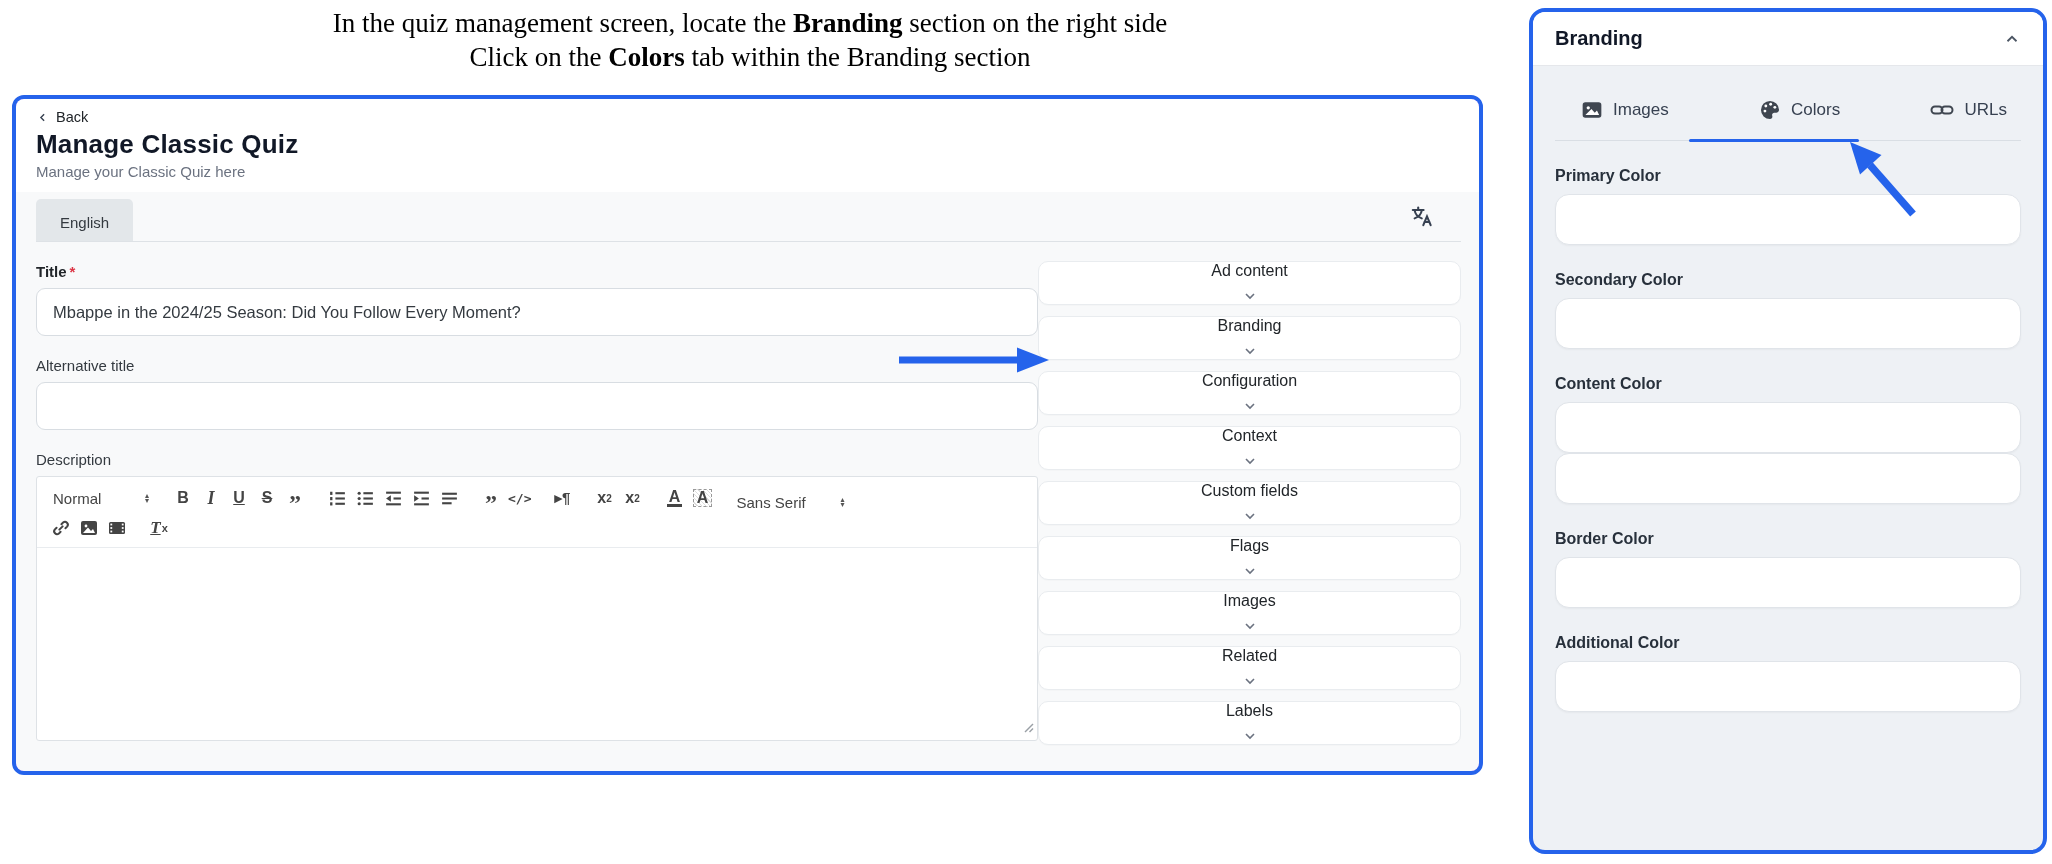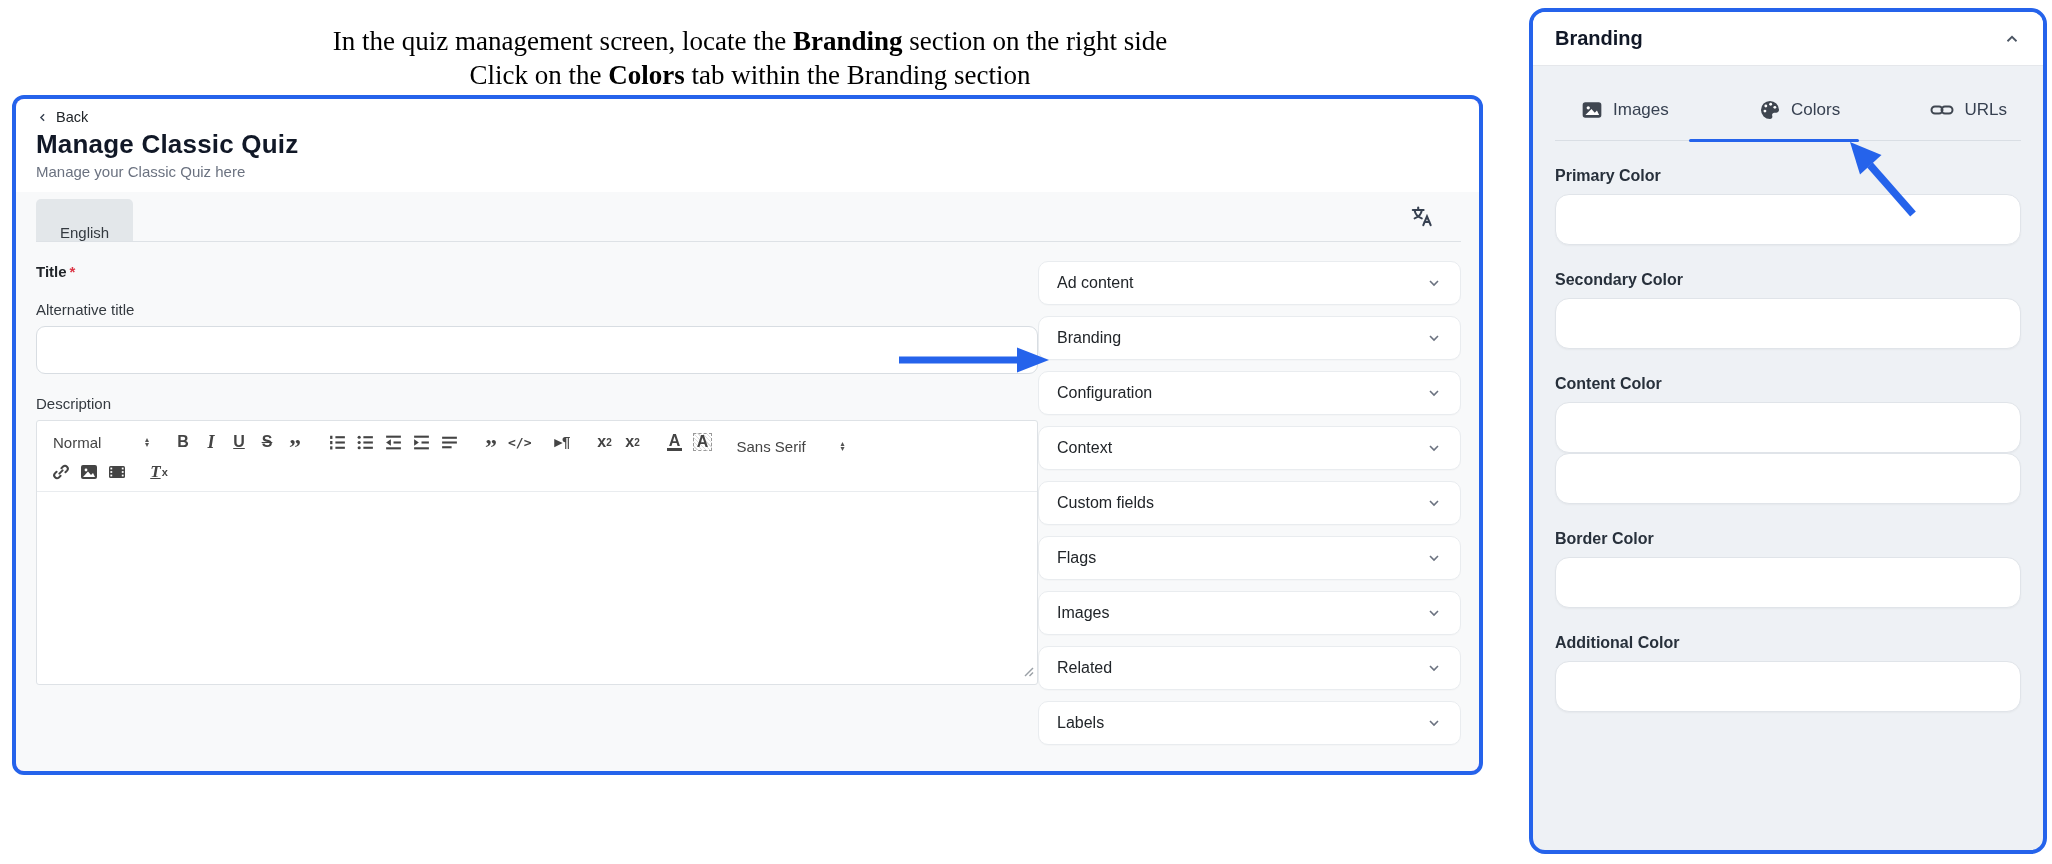--- a/index.html
+++ b/index.html
@@ -1,35 +1,35 @@
 <!DOCTYPE html>
 <html style="--accent: #2563eb; --required: #dc3545;"><head>
 <meta charset="utf-8">
 <style>
   * { margin:0; padding:0; box-sizing:border-box; }
   html,body { width:2052px; height:864px; background:#ffffff; font-family:"Liberation Sans", sans-serif; position:relative; overflow:hidden; }
 
   
-  .instructions { position:absolute; left:170px; top:24px; width:1160px; text-align:center;
+  .instructions { position:absolute; left:170px; top:6px; width:1160px; text-align:center;
     font-family:"Liberation Serif", serif; font-size:27px; line-height:34px; color:#000; }
   .instructions b { font-weight:700; }
 
   
   .quiz-panel { position:absolute; left:12px; top:95px; width:1471px; height:680px;
     border:4px solid var(--accent); border-radius:12px; background:#8b5cf6; overflow:hidden;
     display:flex; flex-direction:column; }
   .qp-header { padding:10px 20px 12px; background:#fff; }
   .back-row { display:flex; align-items:center; gap:7px; font-size:14.5px; color:#212529; cursor:pointer; width:max-content; }
   .qp-title { font-size:26px; font-weight:700; color:#111827; margin-top:4px; letter-spacing:.2px; }
   .qp-subtitle { font-size:15px; color:#6b7280; margin-top:3px; }
 
   .qp-form { flex:1; background:#f8f9fa; padding:0 18px 0 20px; display:flex; flex-direction:column; }
   .tab-row { display:flex; align-items:flex-end; justify-content:space-between; height:50px; border-bottom:1px solid #dee2e6; }
-  .lang-tab { background:#e3e7ea; color:#343a40; font-size:15px; padding:0 24px; height:42px;
-    display:flex; align-items:flex-end; border-radius:5px 5px 0 0; cursor:pointer; }
+  .lang-tab { background:#e3e7ea; color:#343a40; font-size:15px; padding:15px 24px; height:42px;
+    display:flex; align-items:flex-start; border-radius:5px 5px 0 0; cursor:pointer; }
   .translate-btn { margin-bottom:8px; margin-right:26px; cursor:pointer; }
 
   .columns { display:flex; flex:1; }
   .col-left { width:1002px; }
   .col-right { flex:1; padding-top:19px; }
 
   .field-label { font-size:15px; font-weight:700; color:#212529; margin:21px 0 8px; }
   .field-label.thin { font-weight:400; color:#343a40; }
   .req { color:var(--required); margin-left:3px; }
   .text-input { width:100%; height:48px; background:#fff; border:1px solid #d8dde2; border-radius:9px;
@@ -55,21 +55,21 @@
   .q-bgA { border:1px dashed #999; padding:0 3px; line-height:16px;
     background:repeating-linear-gradient(45deg,#fff 0 2px,#ddd 2px 3px); }
   .q-clean i { font-family:"Liberation Serif", serif; text-decoration:underline; font-size:17px; }
   .q-clean .x { font-size:11px; font-weight:700; margin-left:1px; vertical-align:-4px; }
   .editor-content { height:192px; position:relative; }
   .resize-handle { position:absolute; right:3px; bottom:3px; }
 
   
   .acc-item { background:#fff; border:1px solid #e9ecef; border-radius:10px; height:44px; margin-bottom:11px;
     display:flex; align-items:center; justify-content:space-between; padding:0 18px; cursor:pointer;
-    box-shadow:0 1px 1px rgba(0,0,0,.02); }
+    box-shadow:0 1px 1px rgba(0,0,0,.02);flex-direction:column; }
   .acc-label { font-size:16px; color:#212529; }
 
   
   .brand-panel { position:absolute; left:1529px; top:8px; width:518px; height:846px;
     border:4px solid var(--accent); border-radius:16px; background:#eef1f5; overflow:hidden; }
   .bp-header { background:#fff; height:54px; display:flex; align-items:center; justify-content:space-between;
     padding:0 22px; border-bottom:1px solid #e5e7eb; }
   .bp-title { font-size:20px; font-weight:600; color:#111827; }
   .bp-body { padding:0 22px 18px; }
   .bp-tabs { display:flex; justify-content:space-between; padding:0 14px 0 26px; margin-top:27px;
@@ -119,20 +119,21 @@
         </svg>
       </div>
     </div>
 
     <div class="columns">
 
       <div class="col-left">
         <div class="field-label">
           <span>Title</span><span class="req">*</span>
         </div>
+        <input class="text-input" type="text" value="Mbappe in the 2024/25 Season: Did You Follow Every Moment?" style="">
 
         <div class="field-label thin">Alternative title</div>
         <input class="text-input" type="text" style="">
 
         <div class="field-label thin">Description</div>
         <div class="editor">
           <div class="toolbar">
             <div class="tb-row">
               <div class="tb-select" style="width:108px; justify-content:space-between;">
                 <span>Normal</span>

